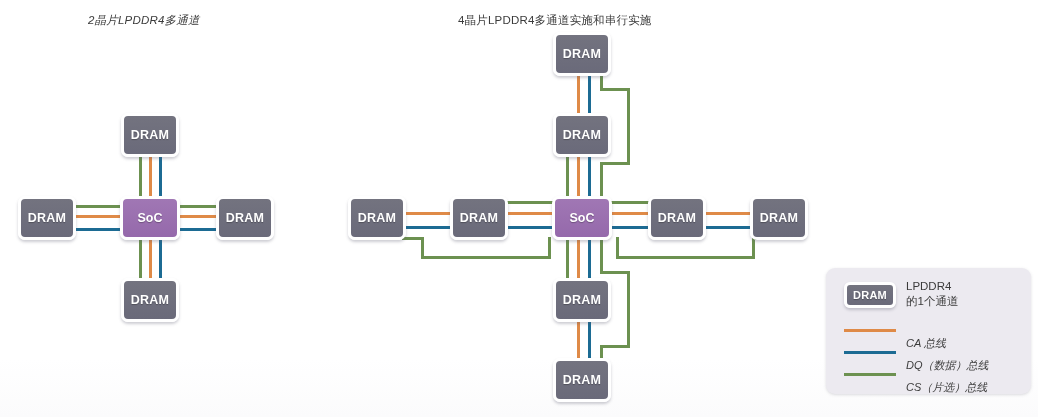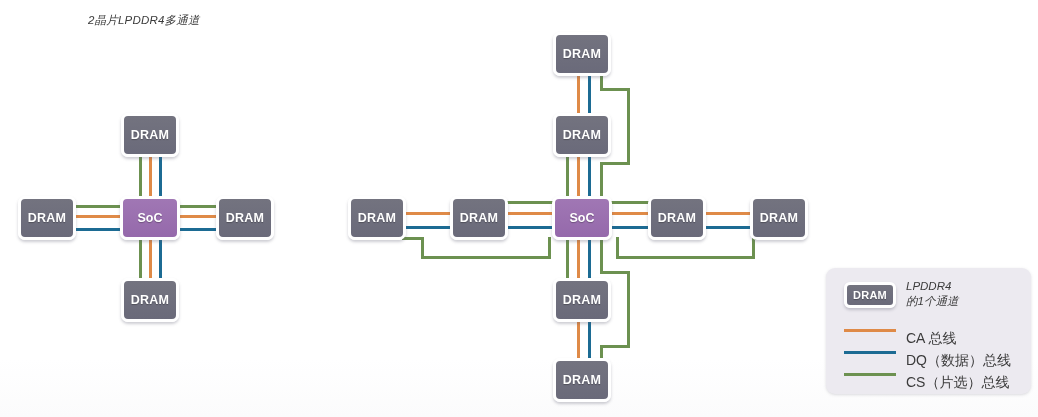--- a/index.html
+++ b/index.html
@@ -123,24 +123,25 @@
   .legend-swatch {
     position: absolute;
     left: 0;
     top: 7px;
     width: 52px;
     height: 3px;
   }
   .legend-label {
     position: absolute;
     left: 62px;
-    top: 8px;
-    font-size: 14px;
+    top: 14px;
+    font-size: 11px;
     color: #3b3b3b;
     white-space: nowrap;
+    font-style: italic;
   }
   #legend-row-ca { top: 54px; }
   #legend-row-dq { top: 76px; }
   #legend-row-cs { top: 98px; }
 
   
   #watermark {
     position: absolute;
     left: 880px;
     top: 366px;
@@ -179,20 +180,21 @@
     border-radius: 50%;
     border-right-color: transparent;
   }
 </style>
 </head>
 <body>
 
 <div class="canvas">
 
   <div class="diagram-title" id="title-left">2晶片LPDDR4多通道</div>
+  <div class="diagram-title" id="title-right">4晶片LPDDR4多通道实施和串行实施</div>
 
   <div class="bus v cs" style="left:139px; top:152px; height:48px;"></div>
   <div class="bus v ca" style="left:149px; top:152px; height:48px;"></div>
   <div class="bus v dq" style="left:159px; top:152px; height:48px;"></div>
 
   <div class="bus v cs" style="left:139px; top:236px; height:48px;"></div>
   <div class="bus v ca" style="left:149px; top:236px; height:48px;"></div>
   <div class="bus v dq" style="left:159px; top:236px; height:48px;"></div>
 
   <div class="bus h cs" style="left:72px; top:205px; width:52px;"></div>
@@ -252,21 +254,21 @@
   <div class="node dram" style="left:348px; top:196px;">DRAM</div>
   <div class="node dram" style="left:450px; top:196px;">DRAM</div>
   <div class="node dram" style="left:648px; top:196px;">DRAM</div>
   <div class="node dram" style="left:750px; top:196px;">DRAM</div>
   <div class="node dram" style="left:553px; top:278px;">DRAM</div>
   <div class="node dram" style="left:553px; top:358px;">DRAM</div>
   <div class="node soc" style="left:552px; top:196px;">SoC</div>
 
   <div id="legend">
     <div id="legend-dram">DRAM</div>
-    <div id="legend-dram-text" style="white-space: pre-line; font-style: italic;">LPDDR4
+    <div id="legend-dram-text" style="white-space: pre-line;">LPDDR4
 的1个通道</div>
 
     <div class="legend-row" id="legend-row-ca">
       <div class="legend-swatch ca"></div>
       <div class="legend-label">CA 总线</div>
     </div>
 
     <div class="legend-row" id="legend-row-dq">
       <div class="legend-swatch dq"></div>
       <div class="legend-label">DQ（数据）总线</div>

